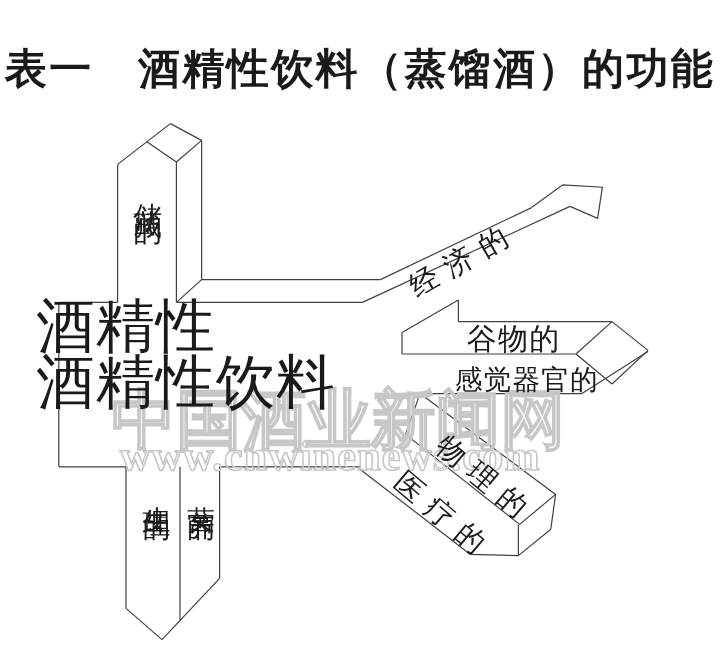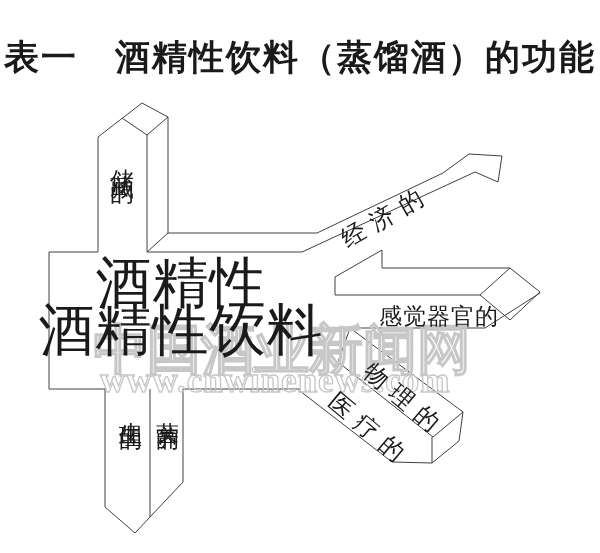--- a/index.html
+++ b/index.html
@@ -8,22 +8,22 @@
     overflow:hidden;
     font-family:"Liberation Serif","DejaVu Serif",serif;
     color:#1a1a1a;
   }
   .abs{position:absolute;}
   #title{
     top:34px;left:0;width:600px;text-align:center;
     font-size:35px;font-weight:bold;letter-spacing:2px;white-space:nowrap;
   }
   #center-label{
-    top:260px;left:30px;width:302px;text-align:center;
-    font-size:56px;line-height:47px;letter-spacing:1px;
+    top:248px;left:30px;width:302px;text-align:left;
+    font-size:49px;line-height:47px;letter-spacing:1px;
   }
   .vtext{
     writing-mode:vertical-rl;text-orientation:upright;
     font-size:24px;letter-spacing:6px;line-height:1;
   }
   #lbl-storage{top:150px;left:110px;}
   #lbl-physiological{top:404px;left:119px;font-size:23px;letter-spacing:3px;}
   #lbl-nutritional{top:404px;left:156px;font-size:23px;letter-spacing:3px;}
   #lbl-grain{top:266px;left:368px;width:120px;text-align:center;font-size:25px;letter-spacing:1px;}
   #lbl-sensory{top:301px;left:339px;width:160px;text-align:right;font-size:23px;letter-spacing:1px;}
@@ -119,20 +119,21 @@
 
   <div id="center-label" class="abs">
     <span>酒精性</span><br>
     <span>酒精性饮料</span>
   </div>
 
   <div id="lbl-storage" class="abs vtext">储藏的</div>
 
   <div id="lbl-economic" class="abs rot">经济的</div>
 
+  <div id="lbl-grain" class="abs">谷物的</div>
 
   <div id="lbl-sensory" class="abs">感觉器官的</div>
 
   <div id="lbl-physical" class="abs rot">物理的</div>
 
   <div id="lbl-medical" class="abs rot">医疗的</div>
 
   <div id="lbl-physiological" class="abs vtext">生理的</div>
 
   <div id="lbl-nutritional" class="abs vtext">营养的</div>

